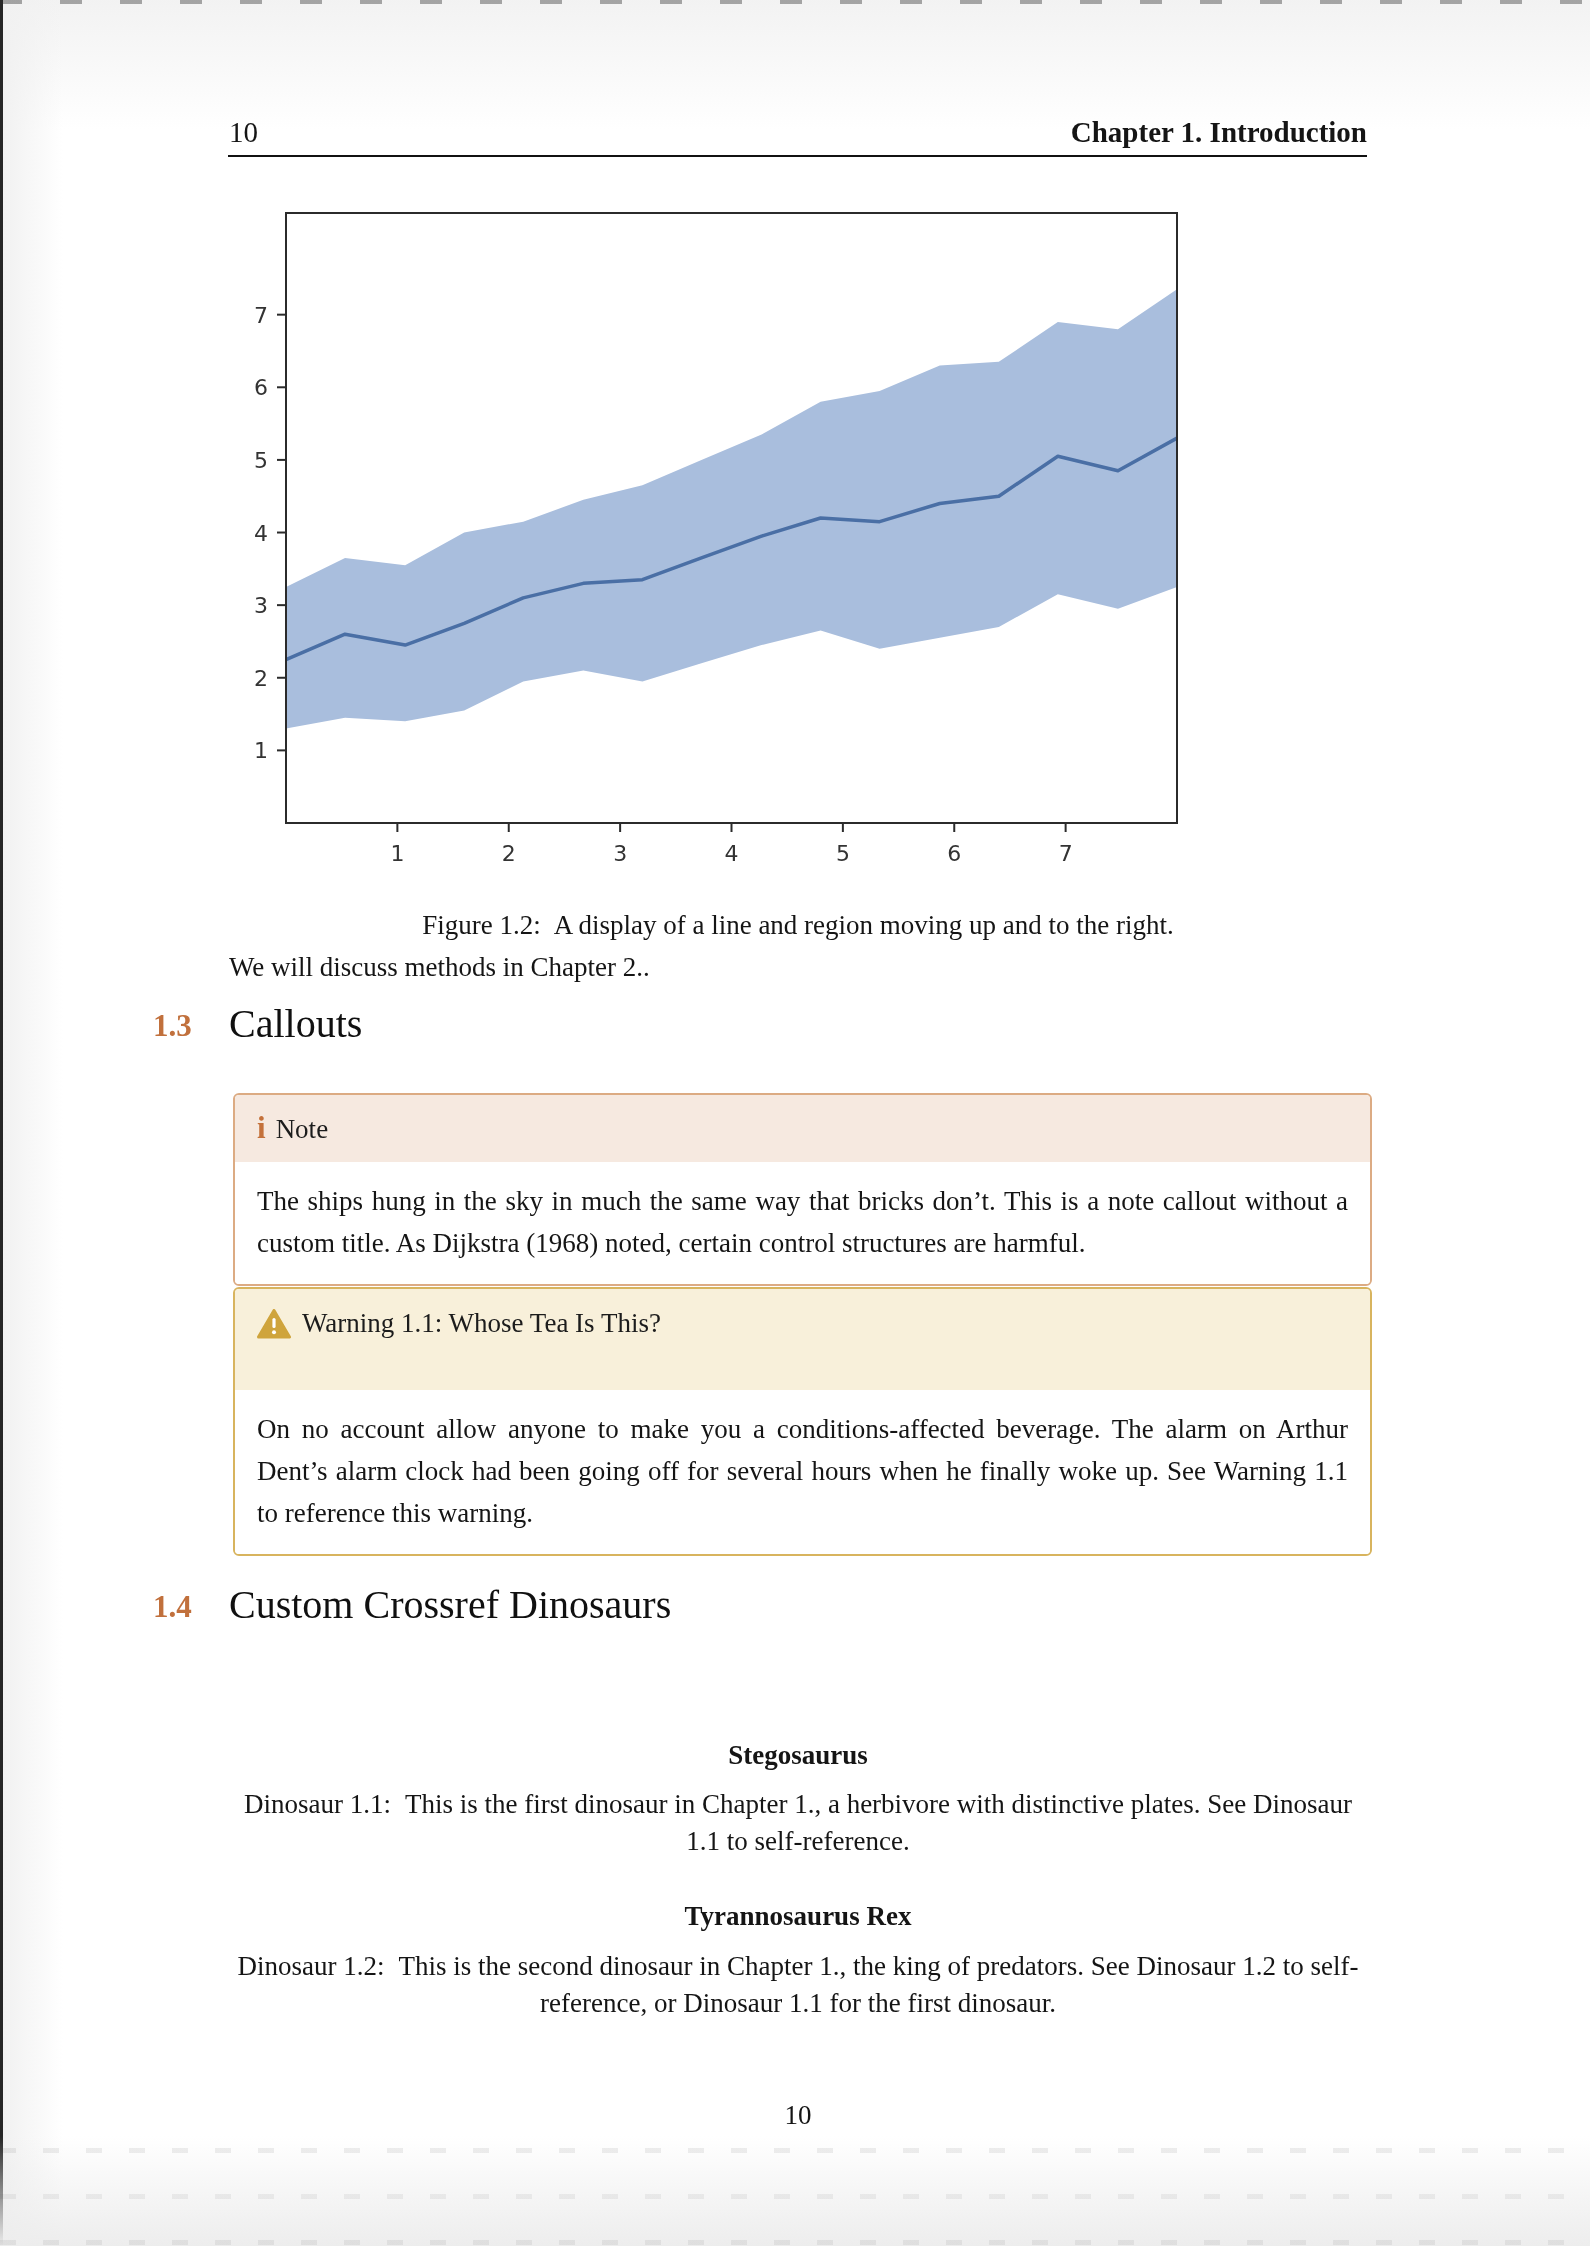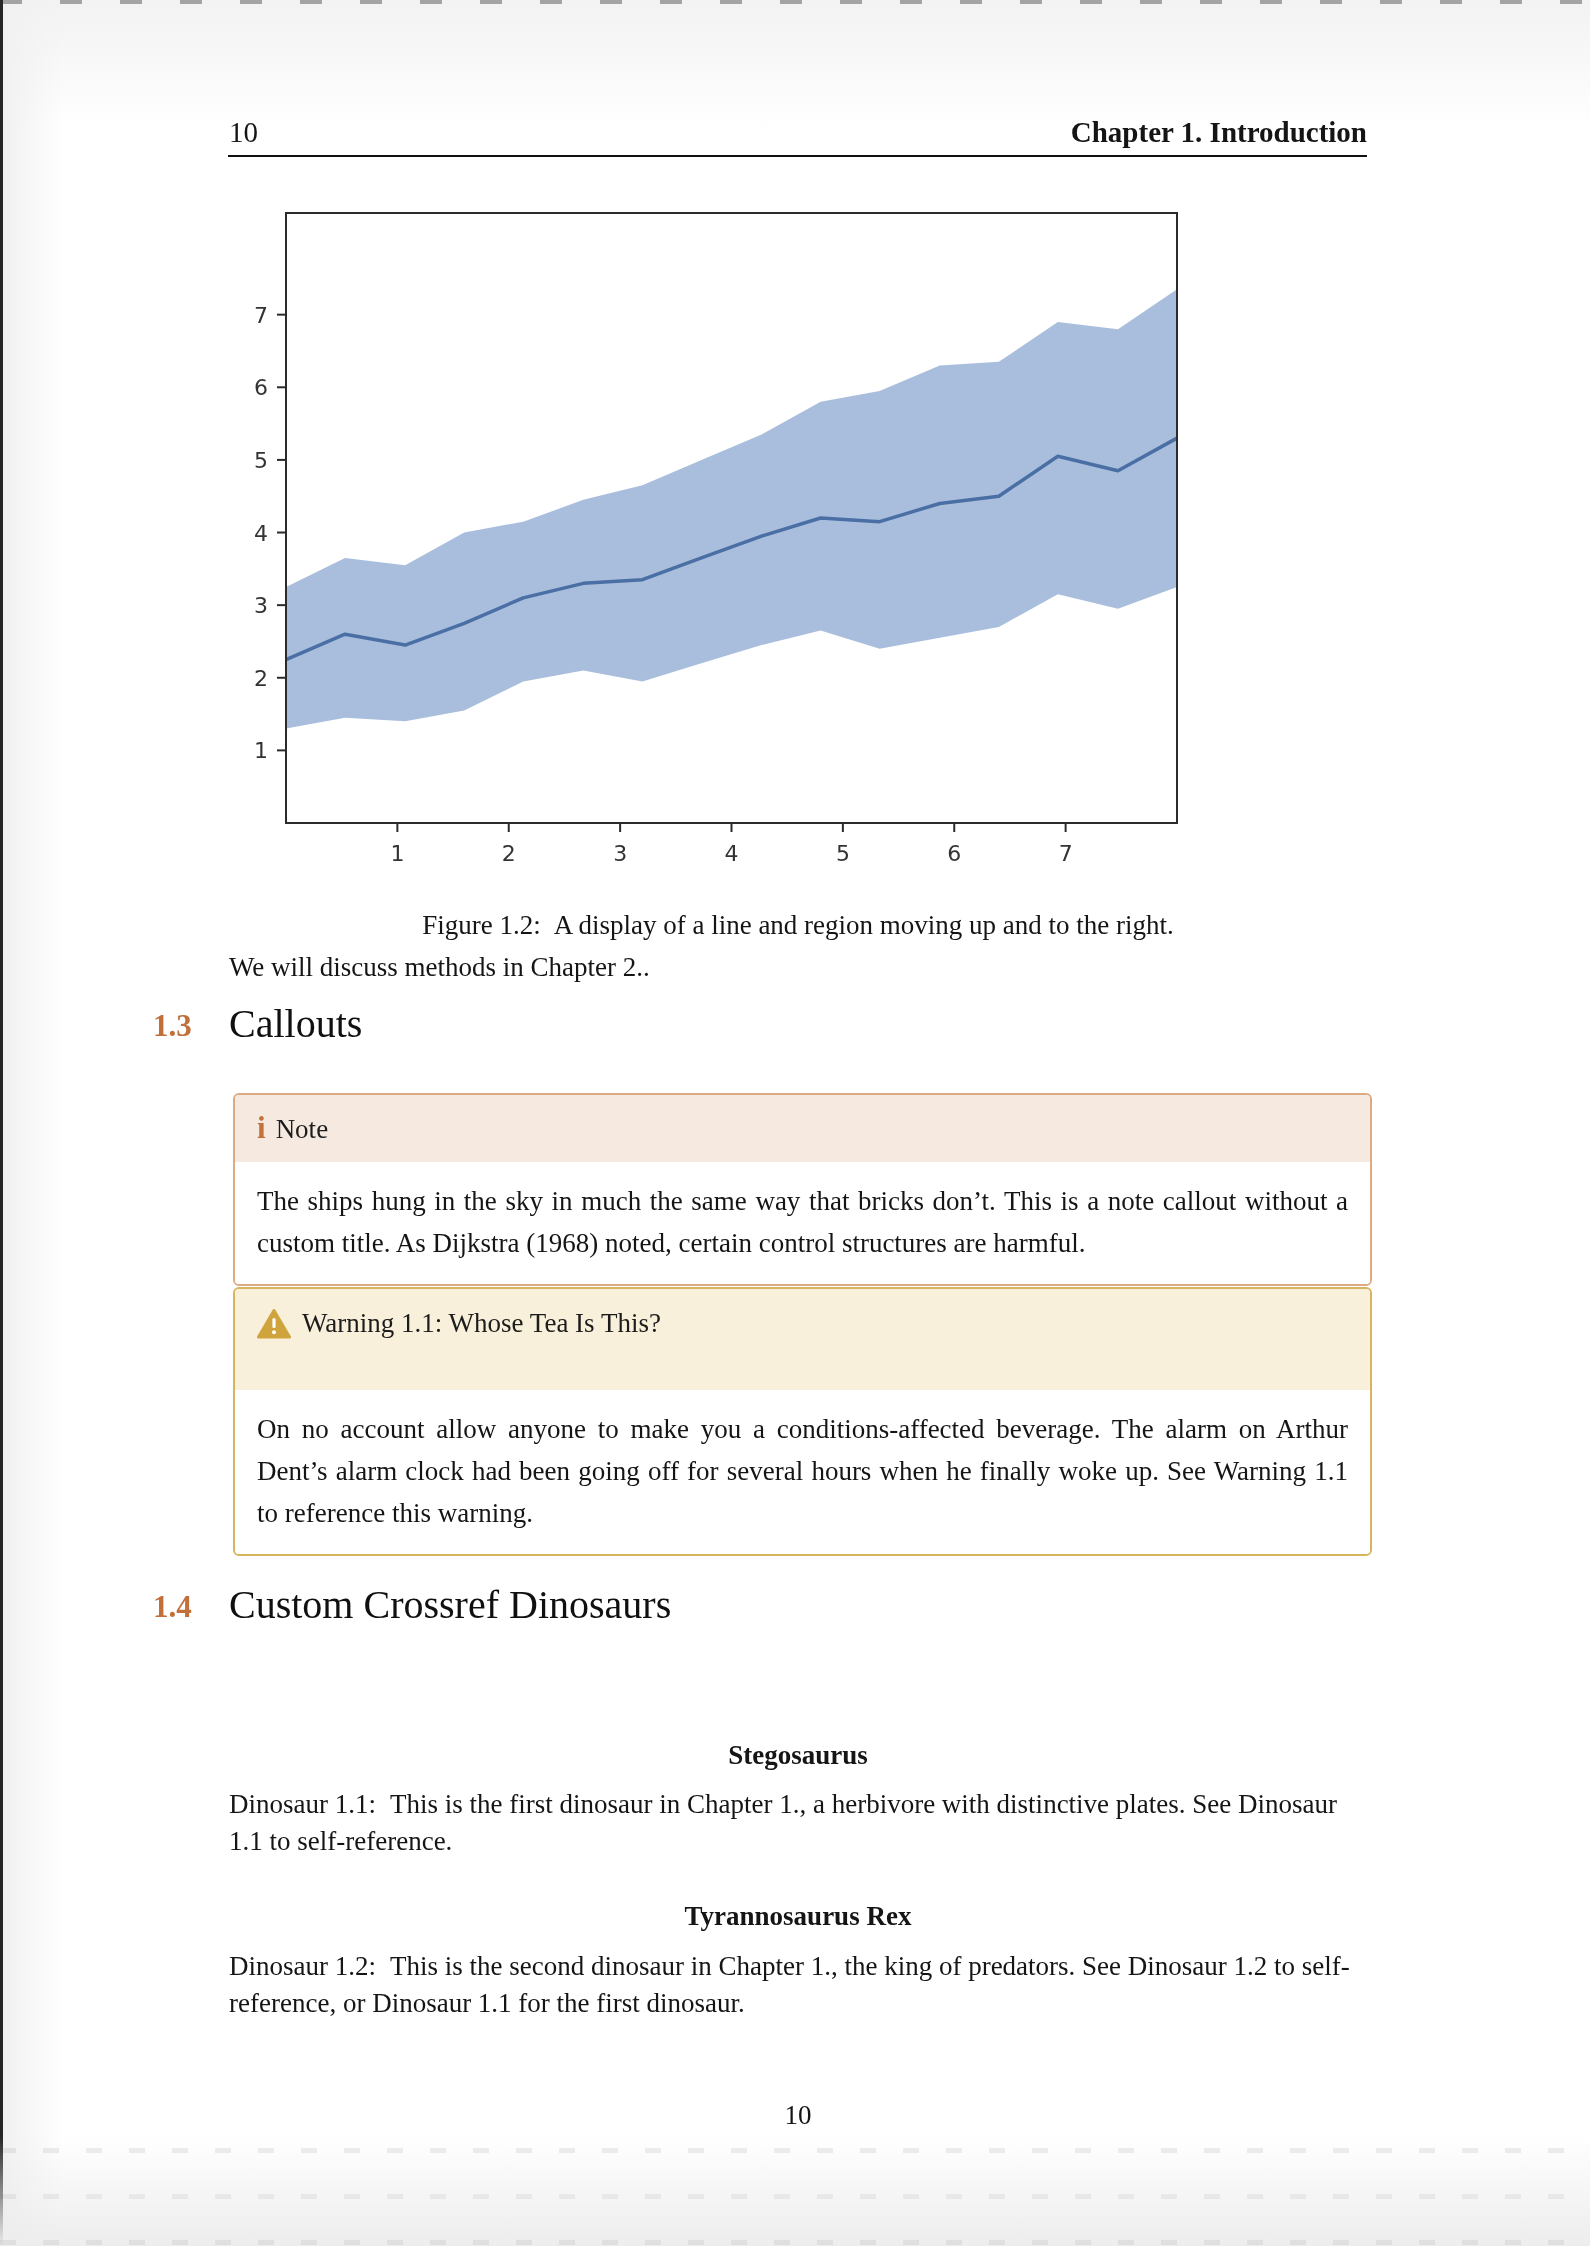--- a/index.html
+++ b/index.html
@@ -57,21 +57,21 @@
   .note-info-icon{font-family:"Liberation Serif",serif;font-weight:bold;color:#c4713b;
     font-size:31px;line-height:31px;margin-right:10px;}
   .warn-tri{width:34px;height:30px;margin-right:11px;margin-top:3px;}
   .callout-body{background:#ffffff;font-size:27px;line-height:42px;padding:18px 22px 20px 22px;
     text-align:justify;}
 
   
   .crossref-intro{position:absolute;left:229px;top:1650px;width:1138px;font-size:27px;line-height:37px;text-align:justify;}
   .dino-heading{position:absolute;left:229px;width:1138px;text-align:center;font-size:27px;font-weight:bold;}
   .dino-h1{top:1740px;} .dino-h2{top:1901px;}
-  .dino-para{position:absolute;left:229px;width:1138px;font-size:27px;line-height:37px;}
+  .dino-para{position:absolute;left:229px;width:1138px;text-align:center;font-size:27px;line-height:37px;}
   .dino-p1{top:1786px;} .dino-p2{top:1948px;}
   .dino-label{margin-right:14px;}
 
   .footer-pagenum{position:absolute;left:229px;top:2100px;width:1138px;text-align:center;font-size:27px;}
 </style>
 </head>
 <body>
 
 <div class="page">
 

